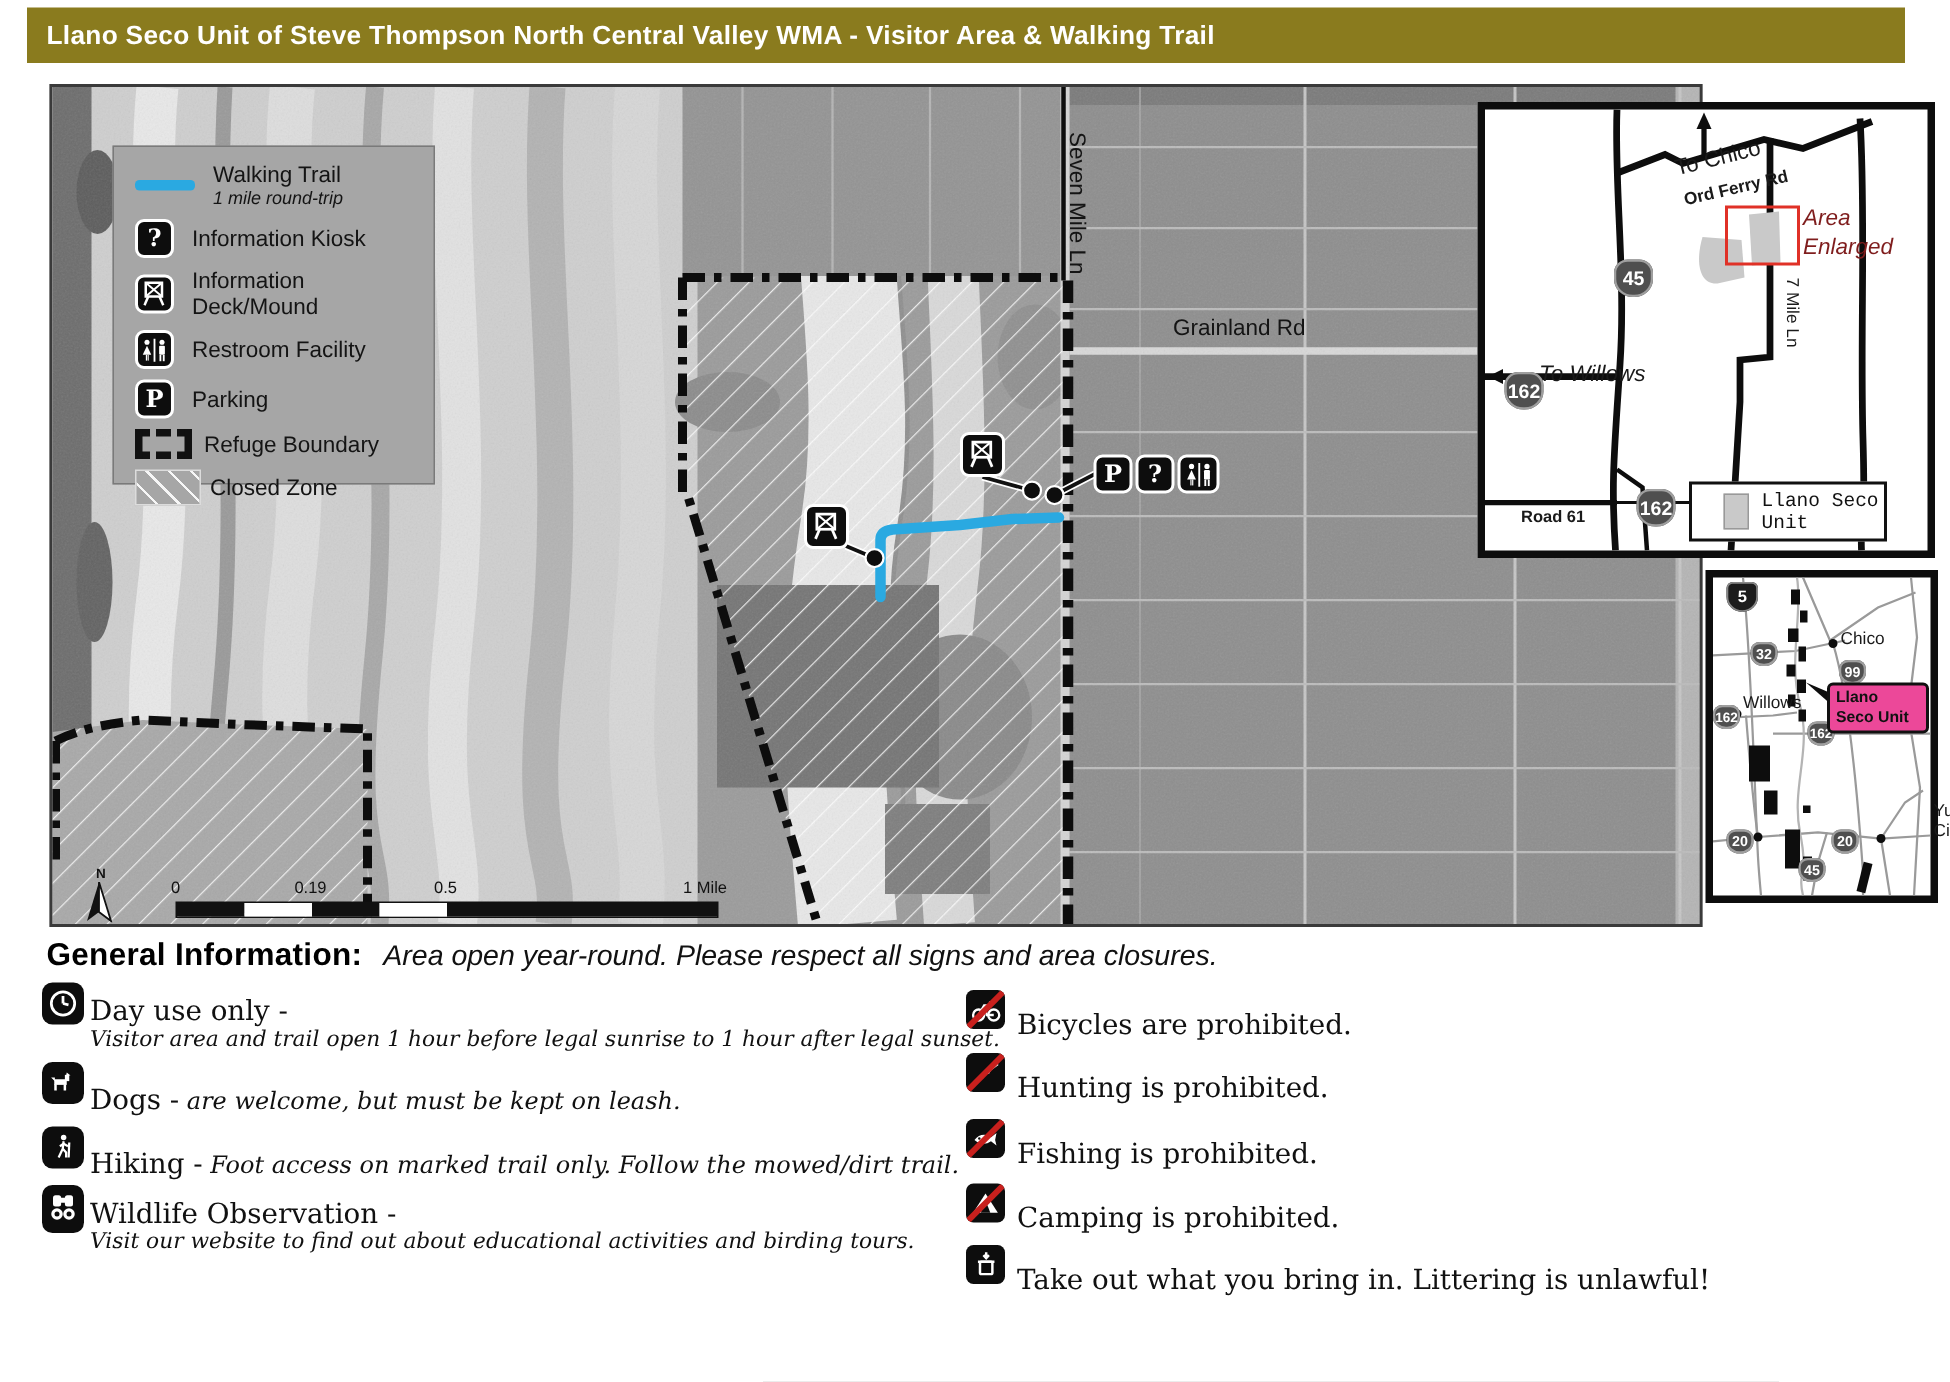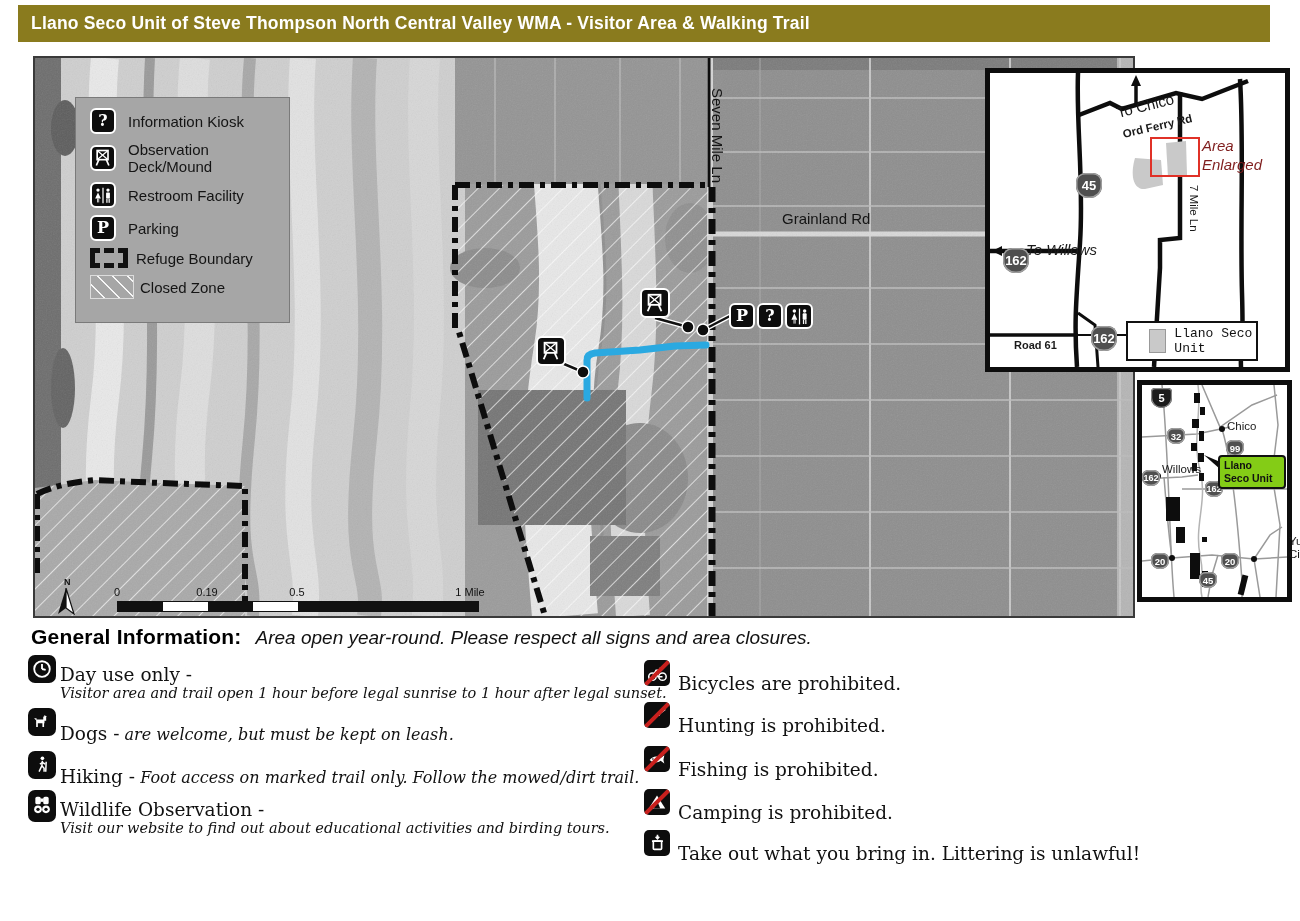--- a/index.html
+++ b/index.html
@@ -46,21 +46,21 @@
   .ca-shield{position:absolute;background:#4f4f4f;color:#fff;font-weight:bold;
              display:flex;align-items:center;justify-content:center;
              border-radius:35% 35% 48% 48%;box-shadow:inset 0 0 0 1.5px #9f9f9f;}
   .i-shield{position:absolute;background:#1c1c1c;color:#fff;font-weight:bold;
             display:flex;align-items:center;justify-content:center;
             border-radius:20% 20% 50% 50%;box-shadow:inset 0 0 0 1.2px #888;}
   .inset-label{position:absolute;color:#1a1a1a;white-space:nowrap;}
   .red-box{position:absolute;border:2.5px solid #e03127;}
   .mini-legend{position:absolute;background:#fff;border:2px solid #111;display:flex;align-items:center;
                box-sizing:border-box;padding-left:21px;font-family:Liberation Mono, monospace;}
-  .callout{position:absolute;background:#84cc16;border:2px solid #111;border-radius:4px;
+  .callout{position:absolute;background:#ec4899;border:2px solid #111;border-radius:4px;
            font-weight:bold;font-size:10.5px;line-height:1.25;padding:2px 4px;color:#111;}
 
   
   .info-head{position:absolute;left:31px;top:625px;display:flex;align-items:baseline;}
   .info-head .h{font-size:21px;font-weight:bold;color:#000;letter-spacing:.2px;}
   .info-head .s{font-size:19px;font-style:italic;color:#111;margin-left:14px;}
   .serif{font-family:"DejaVu Serif",serif;color:#111;margin-top:11px;}
   .item-title{font-size:18.5px;}
   .item-desc{font-size:14.5px;font-style:italic;}
   .rule-text{font-size:18.5px;}
@@ -169,36 +169,43 @@
         <circle cx="668" cy="272" r="6"></circle>
       </g>
     </svg>
   </div>
 
   <div class="map-label rot90" style="left:726px;top:88px;">Seven Mile Ln</div>
   <div class="map-label" style="left:782px;top:210px;">Grainland Rd</div>
 
   <div class="legend">
     <div class="legend-row">
+      <div class="trail-swatch"></div>
+      <div style="margin-left:12px;">
+        <div class="lab" style="margin-left:0;">Walking Trail</div>
+        <div style="font-size:12px;font-style:italic;color:#141414;">1 mile round-trip</div>
+      </div>
+    </div>
+    <div class="legend-row">
       <div class="black-icon">
           <span class="glyph-letter">?</span>
         </div>
       <span class="lab">Information Kiosk</span>
     </div>
     <div class="legend-row">
       <div class="black-icon">
         <svg width="20" height="20" viewBox="0 0 24 24">
             <rect x="5" y="3" width="13" height="11" fill="none" stroke="#fff" stroke-width="2"></rect>
             <line x1="5" y1="3" x2="18" y2="14" stroke="#fff" stroke-width="1.5"></line>
             <line x1="18" y1="3" x2="5" y2="14" stroke="#fff" stroke-width="1.5"></line>
             <line x1="7" y1="14" x2="4" y2="21" stroke="#fff" stroke-width="2"></line>
             <line x1="16" y1="14" x2="19" y2="21" stroke="#fff" stroke-width="2"></line>
           </svg>
       </div>
-      <span class="lab">Observation Deck/Mound</span>
+      <span class="lab">Information Deck/Mound</span>
     </div>
     <div class="legend-row">
       <div class="black-icon">
         <svg width="20" height="19" viewBox="0 0 26 24">
             <line x1="13" y1="2" x2="13" y2="22" stroke="#fff" stroke-width="1.6"></line>
             <circle cx="6.5" cy="5" r="2.2" fill="#fff"></circle>
             <polygon points="6.5,8 2.8,16 10.2,16" fill="#fff"></polygon>
             <rect x="5.5" y="16" width="1" height="5" fill="#fff"></rect>
             <rect x="7" y="16" width="1" height="5" fill="#fff"></rect>
             <circle cx="19.5" cy="5" r="2.2" fill="#fff"></circle>

